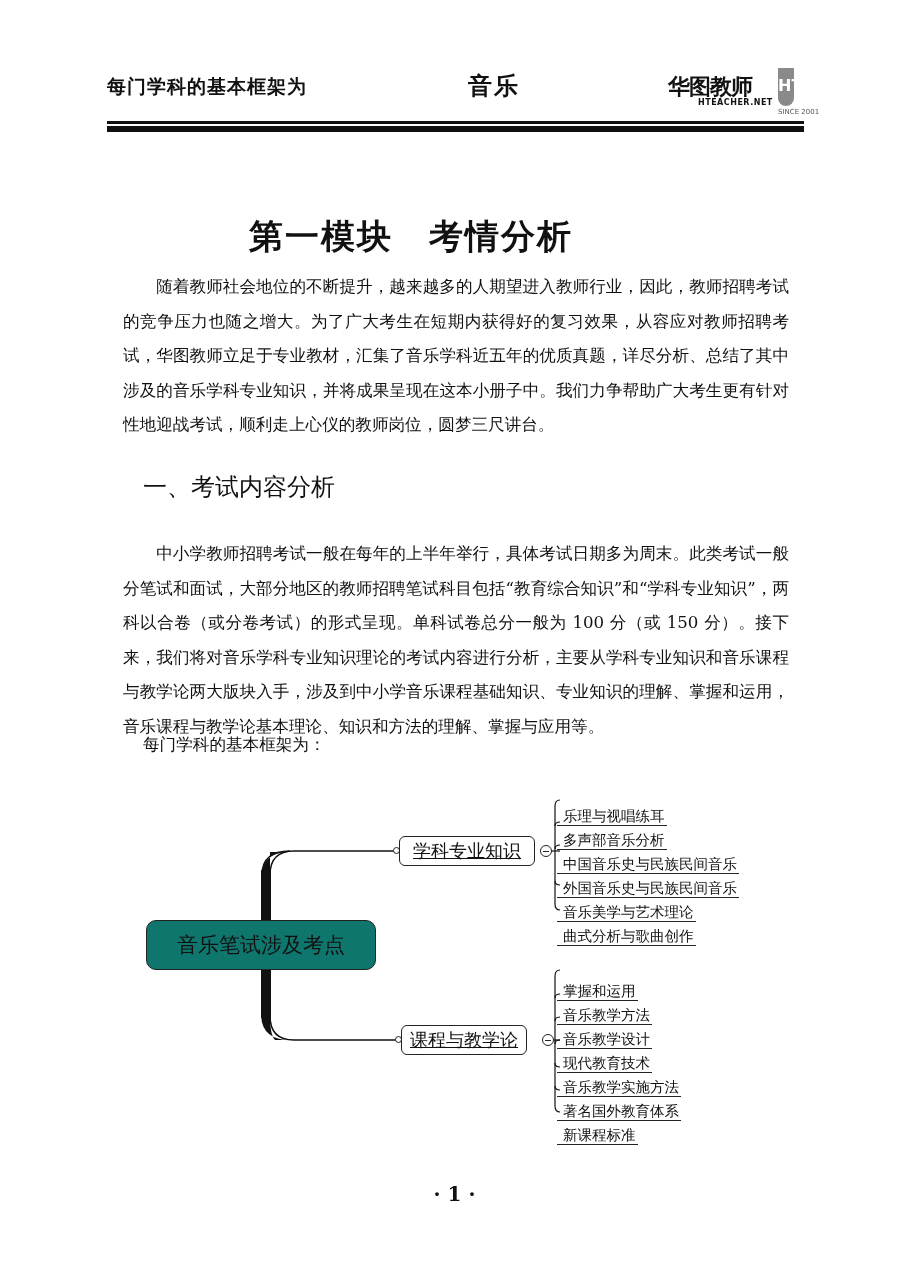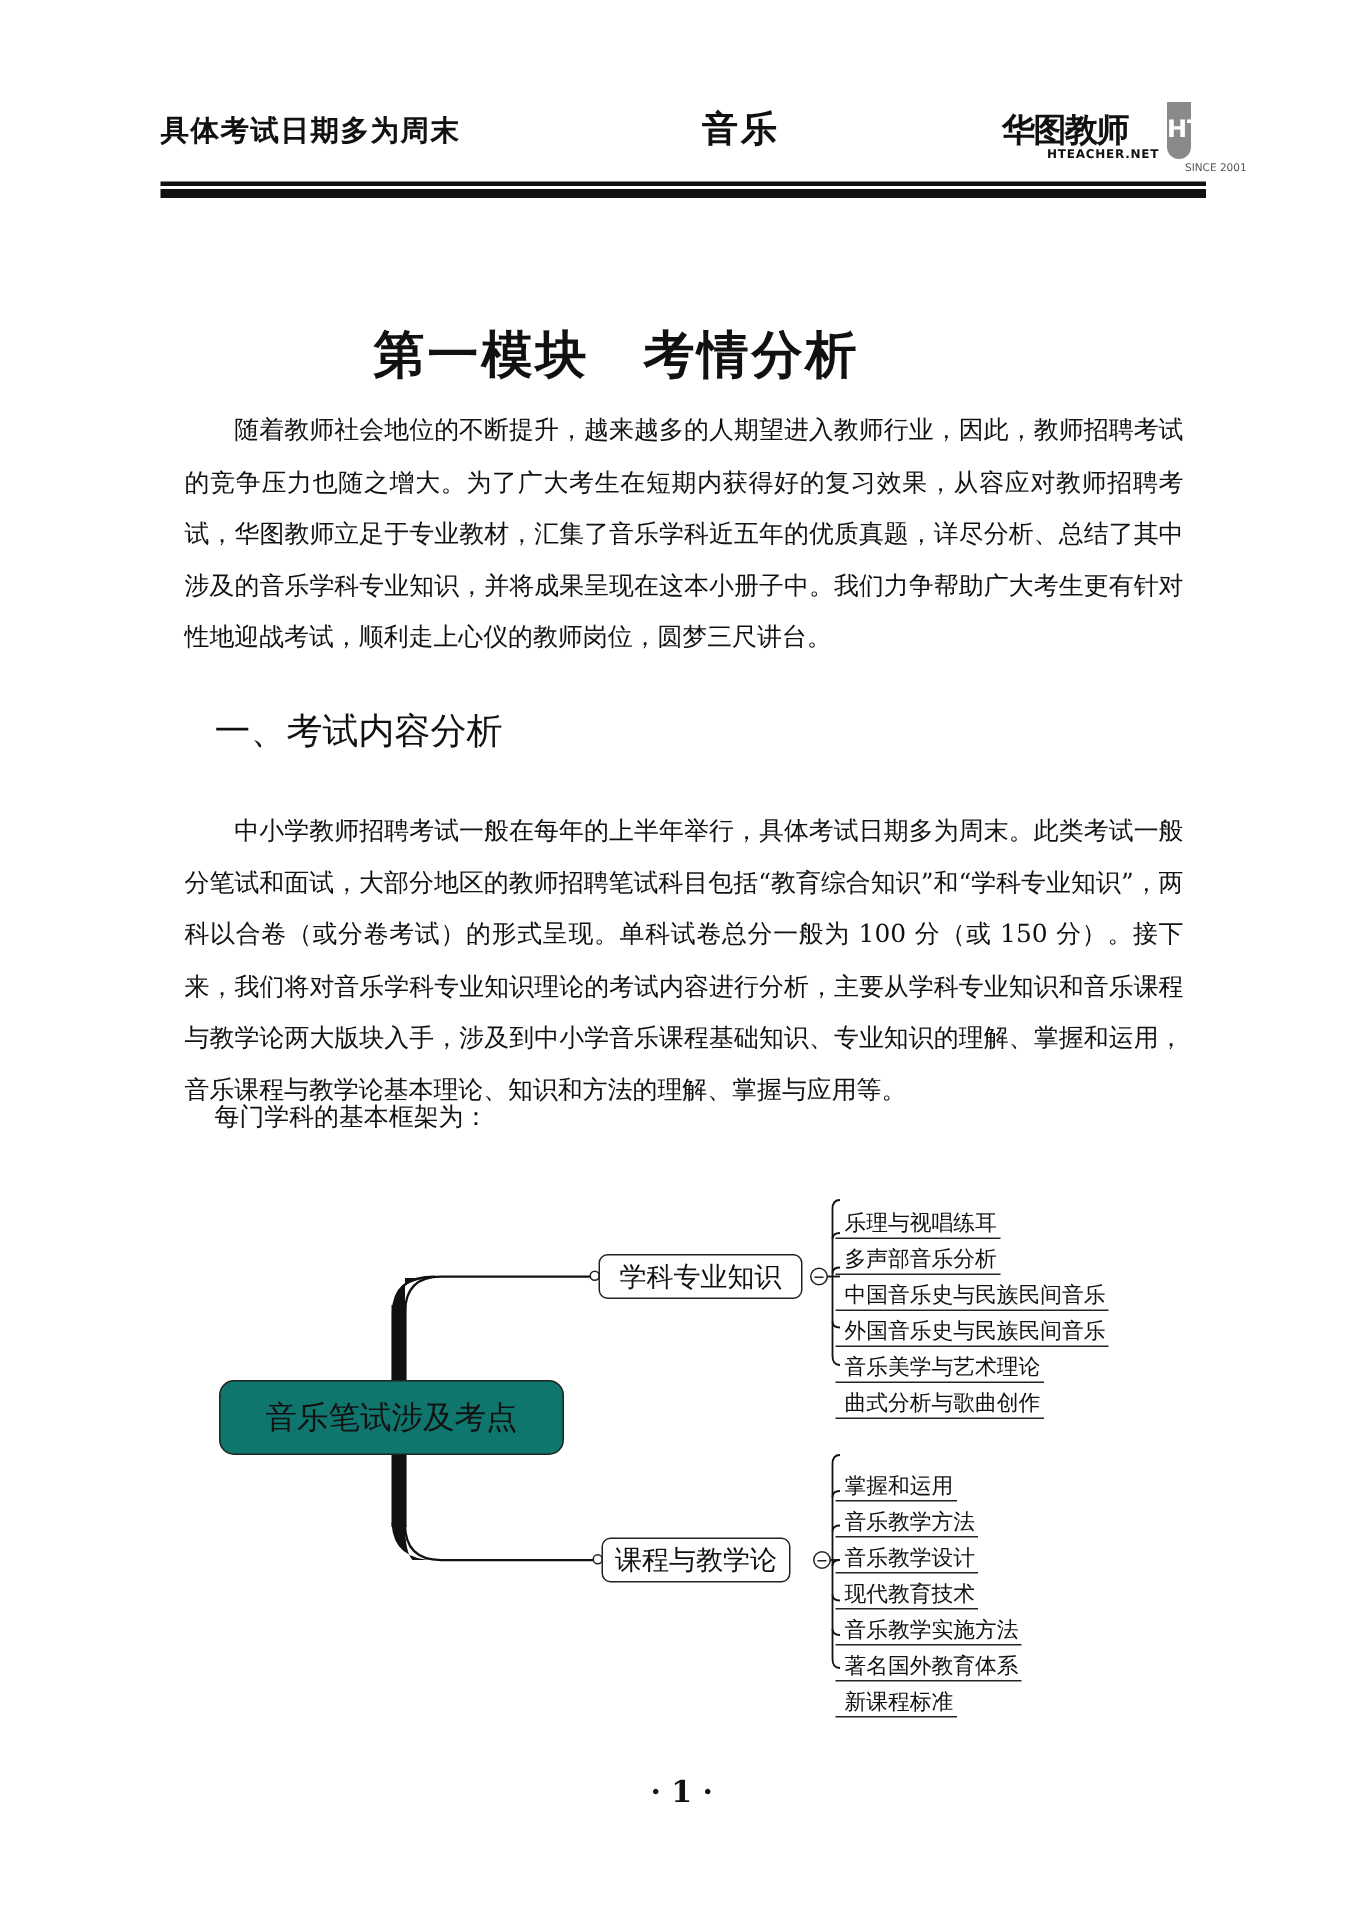--- a/index.html
+++ b/index.html
@@ -4,45 +4,45 @@
   <style>
     html, body { margin:0; padding:0; background:#ffffff; }
     body { width:909px; height:1275px; position:relative; overflow:hidden; color:#111; font-family:"DejaVu Sans", sans-serif; }
     .abs { position:absolute; }
     .hdr-left { left:107px; top:74px; font-size:19px; font-weight:bold; letter-spacing:1px; }
     .hdr-center { left:468px; top:70px; font-size:24px; font-weight:bold; letter-spacing:2px; }
     .logo { left:668px; top:68px; width:140px; height:52px; }
     .logo-text { position:absolute; left:0; top:4px; font-size:22px; font-weight:bold; letter-spacing:-1px; }
     .logo-sub { position:absolute; left:30px; top:30px; font-size:8px; font-weight:bold; letter-spacing:0.5px; }
     .logo-box { position:absolute; left:110px; top:0; width:16px; height:38px; background:#8a8a8a; color:#fff; font-size:16px; font-weight:bold; text-align:center; line-height:36px; border-radius:0 0 10px 10px; }
-    .logo-since { position:absolute; left:110px; top:40px; font-size:7px; color:#555; white-space:nowrap;margin-left:12px; }
+    .logo-since { position:absolute; left:110px; top:40px; font-size:7px; color:#555; white-space:nowrap; }
     .rule-thin { left:107px; top:121px; width:697px; height:3px; background:#111; }
     .rule-thick { left:107px; top:126px; width:697px; height:6px; background:#111; }
     .title { left:0; width:822px; top:214px; text-align:center; font-family:"DejaVu Serif", serif; font-weight:bold; font-size:34px; letter-spacing:2px; word-spacing:0; white-space:pre; }
     .para { left:107px; width:698px; font-family:"DejaVu Serif", serif; font-size:16.6px; line-height:34.5px; text-align:justify; }
     .p1 { top:254px; }
     .p2 { top:521px; }
     .para p { margin:16px; text-indent:2em; }
     .h2 { left:143px; top:471px; font-size:24px; }
     .p3 { left:143px; top:728px; font-family:"DejaVu Serif", serif; font-size:16.6px; line-height:34.5px; }
     .pageno { left:0; width:909px; top:1182px; text-align:center; font-family:"DejaVu Serif", serif; font-weight:bold; font-size:20px; }
     
     .mm-root { left:146px; top:920px; width:230px; height:50px; border:1.5px solid #222; border-radius:10px; box-sizing:border-box; display:flex; align-items:center; justify-content:center; font-family:"DejaVu Serif", serif; font-size:21px; background:#0f766e; }
-    .mm-branch { height:30px; border:1.5px solid #222; border-radius:6px; box-sizing:border-box; display:flex; align-items:center; justify-content:center; font-family:"DejaVu Serif", serif; font-size:18px; background:#fff; }
+    .mm-branch { height:30px; border:1.5px solid #222; border-radius:6px; box-sizing:border-box; display:flex; align-items:center; justify-content:center; font-family:"DejaVu Serif", serif; font-size:18px; background:#fff;text-decoration:underline; }
     .mm-b1 { left:399px; top:836px; width:136px; }
     .mm-b2 { left:401px; top:1025px; width:126px; }
     .leaf { font-family:"DejaVu Serif", serif; font-size:14.5px; line-height:18px; white-space:nowrap; padding:0 2px 0 6px; border-bottom:1.3px solid #222;margin-top:36px; }
     .collapse { width:12px; height:12px; border:1.3px solid #222; border-radius:50%; box-sizing:border-box; background:#fff; }
     .collapse::after { content:""; position:absolute; left:2px; right:2px; top:4.5px; height:1.3px; background:#222; }
     .dot { width:7px; height:7px; border:1.3px solid #222; border-radius:50%; box-sizing:border-box; background:#fff; }
   </style>
 </head>
 <body>
 
-<div class="abs hdr-left">具体考试日期多为周末</div>
+<div class="abs hdr-left">每门学科的基本框架为</div>
 <div class="abs hdr-center">音乐</div>
 <div class="abs logo">
   <span class="logo-text">华图教师</span>
   <span class="logo-sub">HTEACHER.NET</span>
   <span class="logo-box">HT</span>
   <span class="logo-since">SINCE 2001</span>
 </div>
 <div class="abs rule-thin"></div>
 <div class="abs rule-thick"></div>
 

